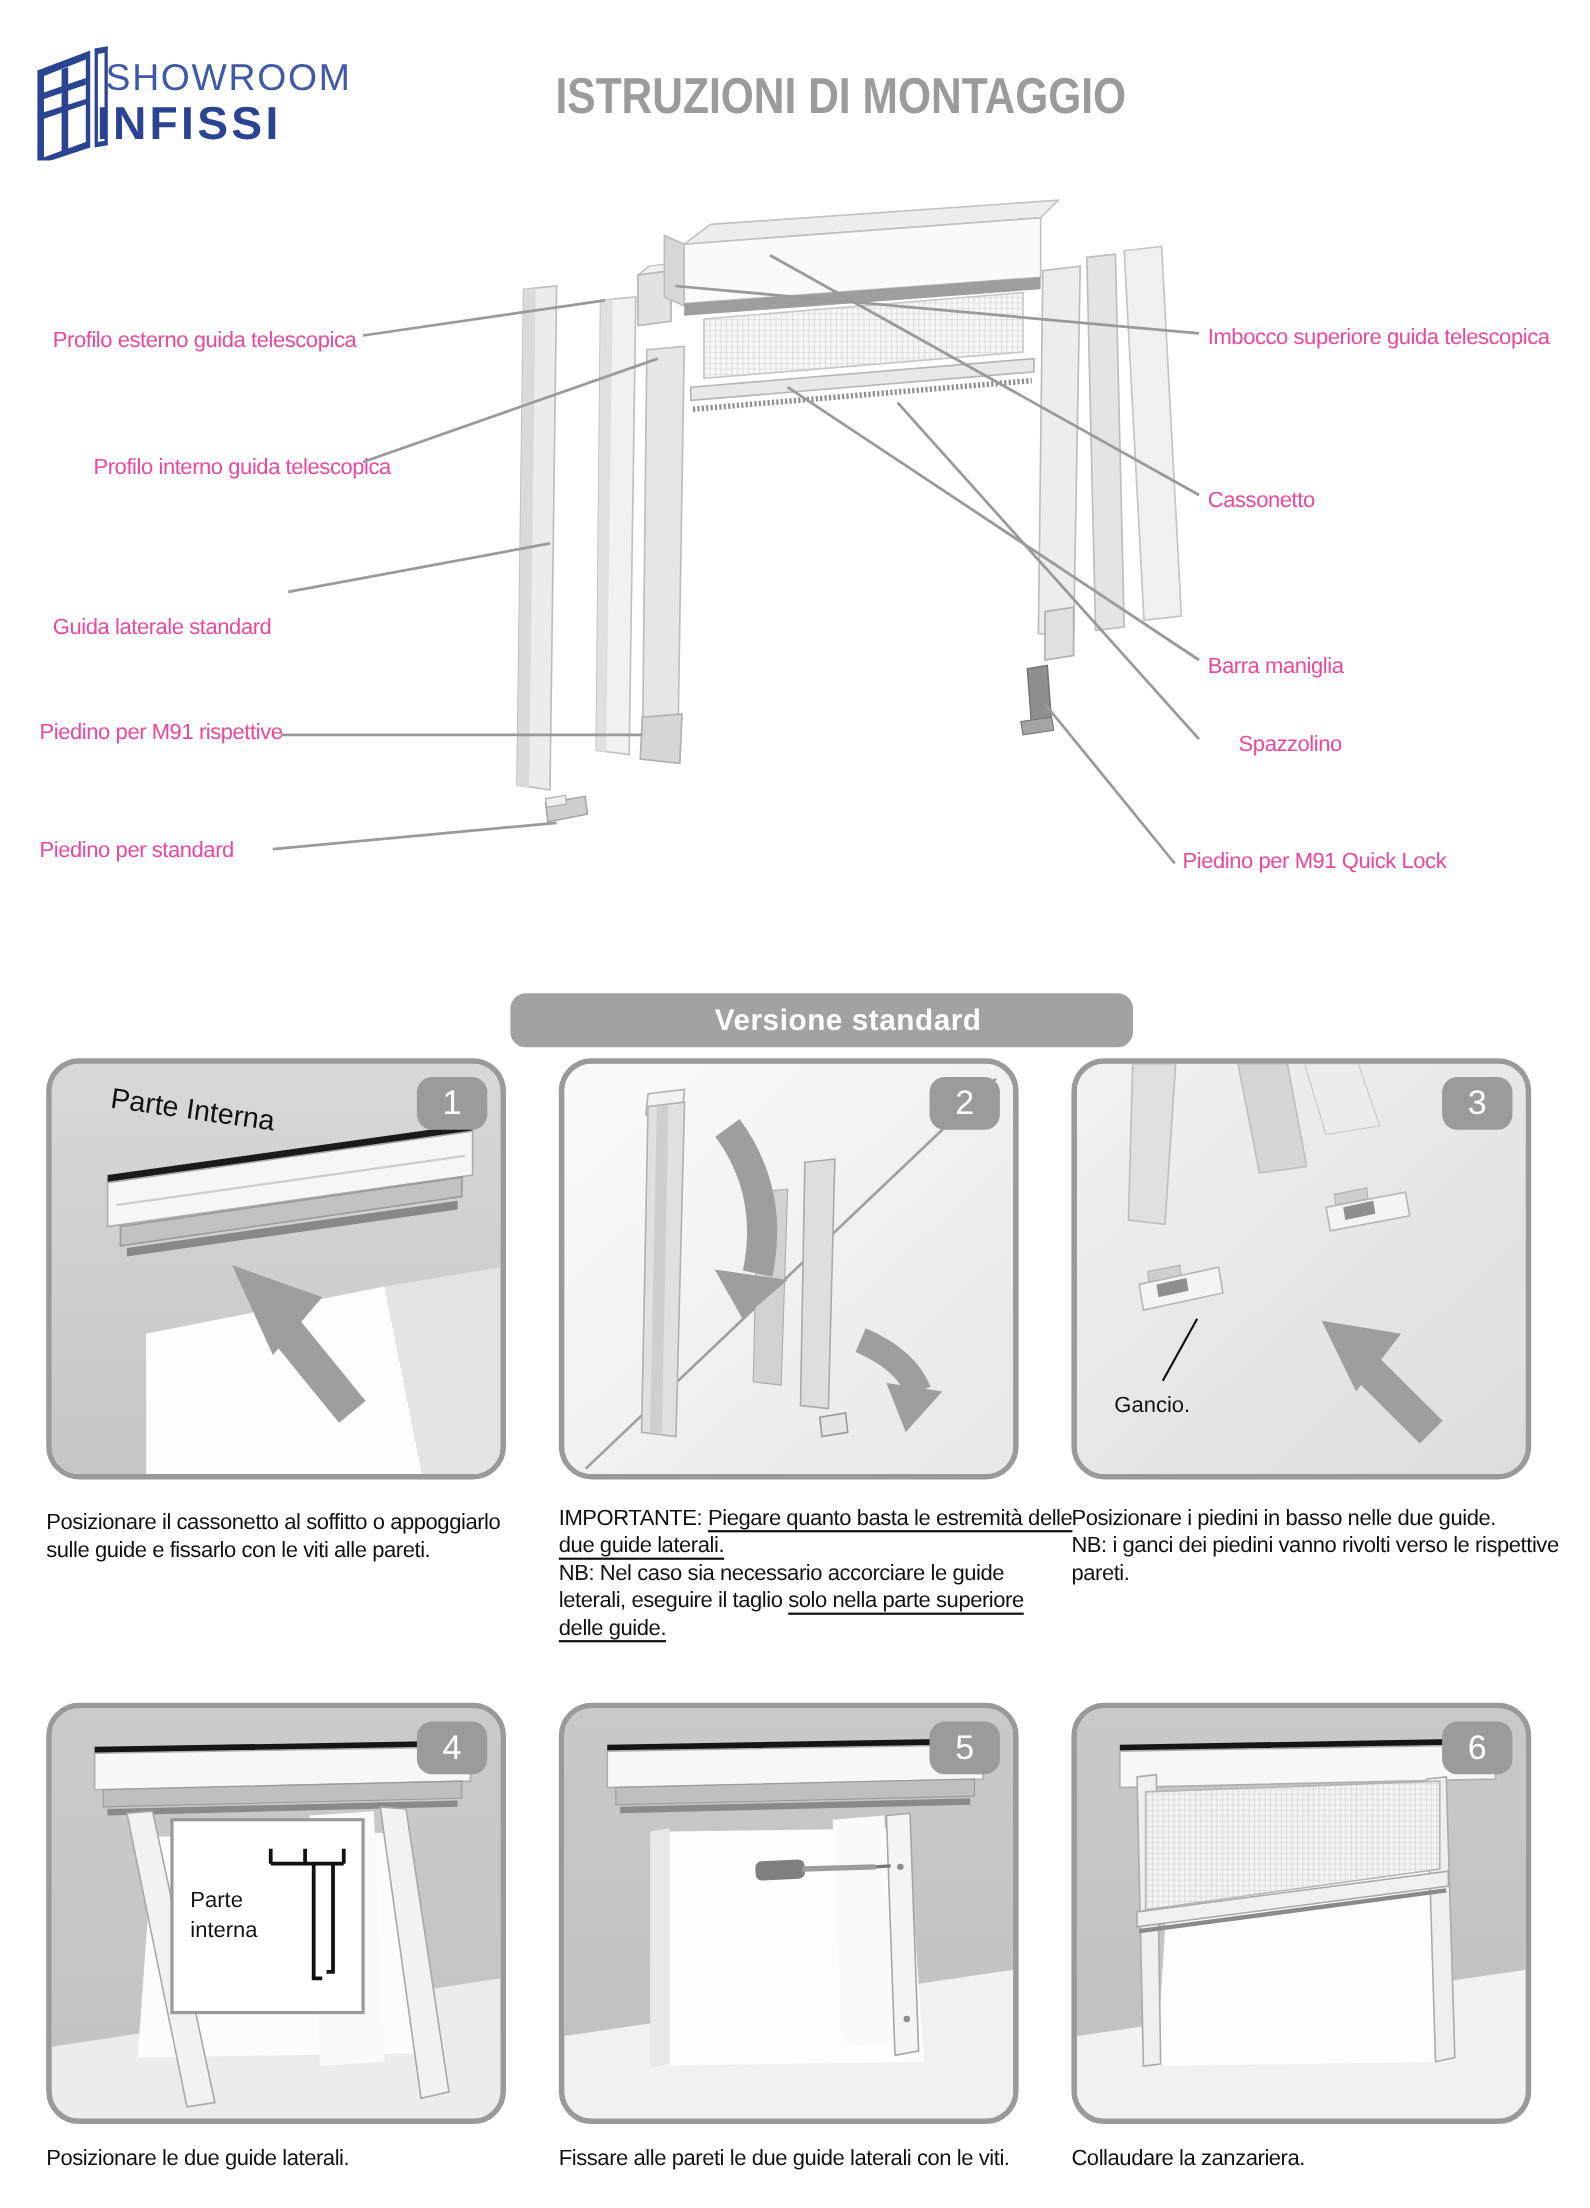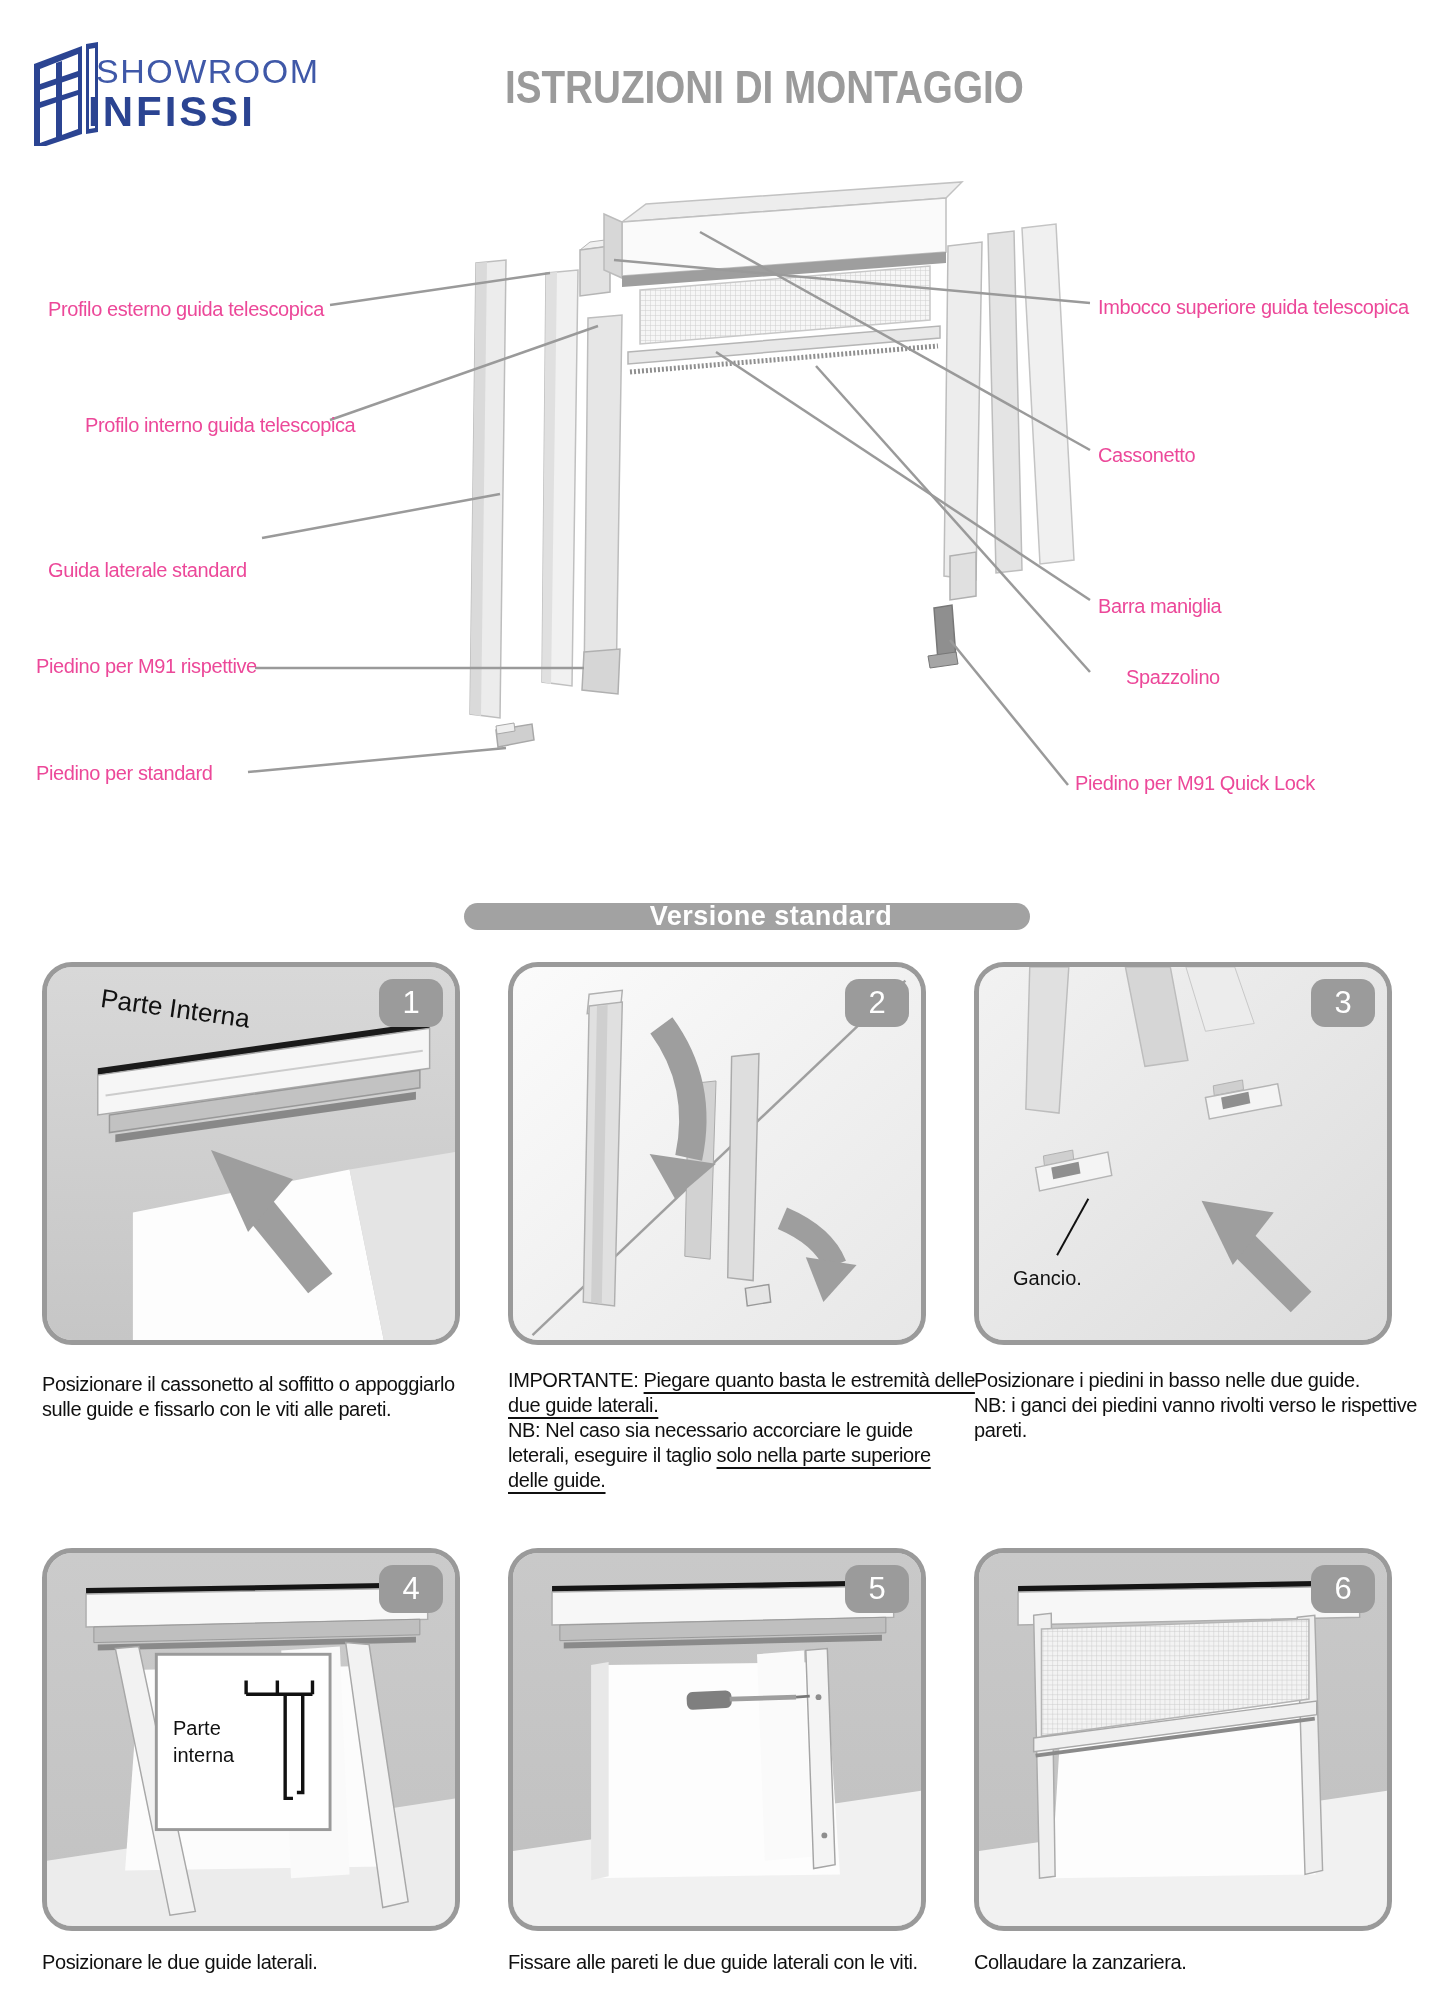--- a/index.html
+++ b/index.html
@@ -12,21 +12,21 @@
               letter-spacing:1.5px;color:#3f58a8;}
   .logo-text2{position:absolute;left:88px;top:88px;font-size:42px;font-weight:700;
               letter-spacing:3px;color:#2b4492;}
   .page-title{position:absolute;left:505px;top:60px;font-size:46px;font-weight:700;
               color:#9b9b9b;transform:scaleX(0.84);transform-origin:left top;white-space:nowrap;}
 
   
   .dlabel{position:absolute;font-size:20px;letter-spacing:-0.4px;color:#ec4899;white-space:nowrap;}
 
   
-  .banner{position:absolute;left:464px;top:903px;width:518px;height:27px;background:#a2a2a2;
+  .banner{position:absolute;left:464px;top:903px;width:518px;height:49px;background:#a2a2a2;
           border-radius:14px;display:flex;align-items:center;justify-content:center;
           color:#fff;font-size:27px;font-weight:700;letter-spacing:0.5px;padding-left:48px;}
 
   
   .panel{position:absolute;width:418px;height:383px;border:5px solid #9a9a9a;border-radius:30px;
          box-sizing:border-box;overflow:hidden;background:#ddd;}
   .panel svg{display:block;width:100%;height:100%;}
   .badge{position:absolute;right:12px;top:12px;width:64px;height:48px;background:#9b9b9b;
          border-radius:14px;color:#fff;font-size:31px;display:flex;align-items:center;
          justify-content:center;}

